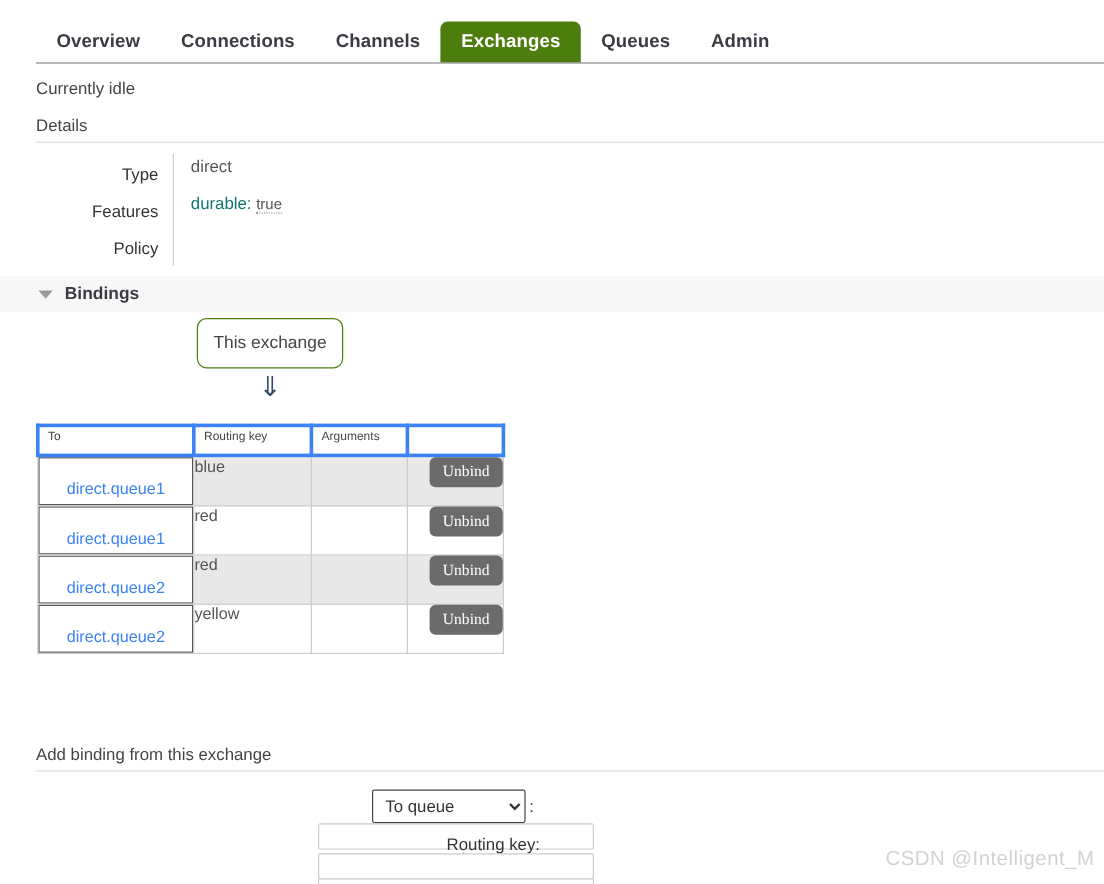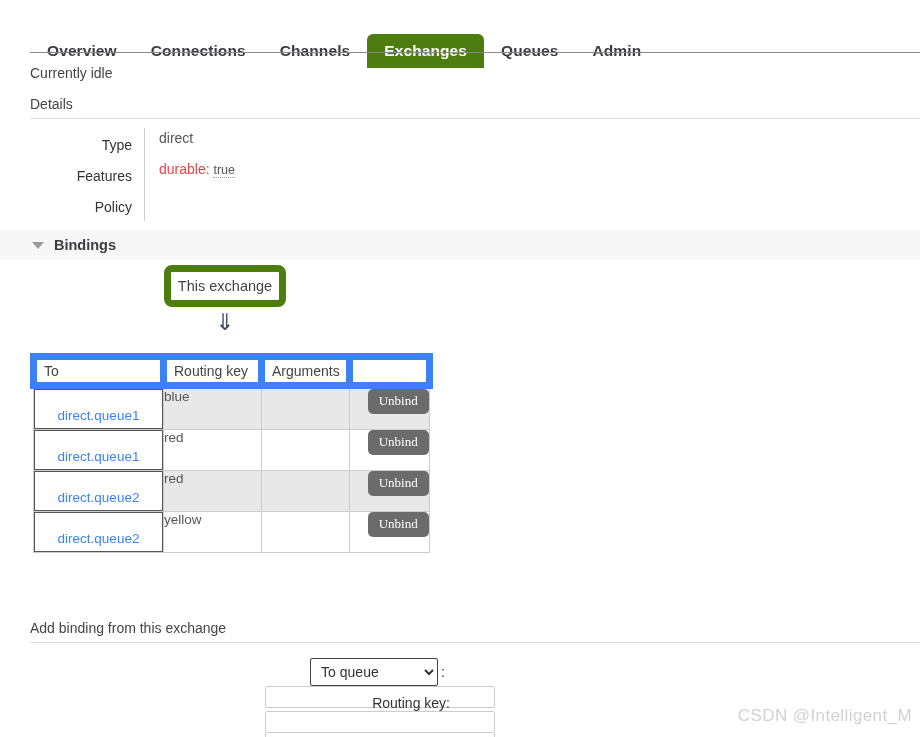--- a/index.html
+++ b/index.html
@@ -26,21 +26,21 @@
     width: 920px; height: 53px;
   }
   .tabbar-rule {
     position: absolute;
     left: 30px; top: 52px;
     width: 890px; height: 1px;
     background: #888888;
   }
   .tabs {
     position: absolute;
-    left: 30px; top: 34px;
+    left: 30px; top: 18px;
     display: flex;
     align-items: flex-end;
     height: 34px;
   }
   .tab {
     font-size: 15.5px;
     font-weight: bold;
     color: #3b3b44;
     padding: 9px 17px 9px 17px;
     line-height: 16px;
@@ -95,21 +95,21 @@
   .dvalue {
     border-left: 1px solid #cccccc;
     padding-left: 14px;
     font-size: 14px;
     color: #555555;
     min-height: 31px;
     padding-top: 2px;
     flex: 1;
   }
   .dvalue.empty { color: transparent; }
-  .feat-key { color: #ef4444; font-size: 14px; }
+  .feat-key { color: #0f766e; font-size: 14px; }
   .feat-val {
     font-size: 12.5px;
     color: #555555;
     border-bottom: 1px dotted #999999;
   }
 
   
   .bindings-bar {
     position: absolute;
     left: 0; top: 230px;
@@ -131,21 +131,21 @@
     font-size: 14.5px;
     font-weight: bold;
     color: #3b3b44;
   }
 
   
   .exchange-box {
     position: absolute;
     left: 164px; top: 265px;
     width: 122px; height: 42px;
-    border: 7px solid #4d7c0f;
+    border: 1px solid #4d7c0f;
     border-radius: 8px;
     background: #ffffff;
     display: flex;
     align-items: center;
     justify-content: center;
     font-size: 14.5px;
     color: #444444;
   }
   .down-arrow {
     position: absolute;
@@ -159,25 +159,25 @@
 
   
   .btable {
     position: absolute;
     left: 30px; top: 353px;
     border-collapse: collapse;
     background: #ffffff;
   }
   .btable th {
     font-weight: normal;
-    font-size: 14px;
+    font-size: 10px;
     color: #444444;
     text-align: left;
     padding: 3px 6px 3px 7px;
-    border: 7px solid #3b82f6;
+    border: 3px solid #3b82f6;
     background: #ffffff;
     vertical-align: top;
     height: 25px;
   }
   .btable td {
     border: 1px solid #cccccc;
     padding: 0;
     vertical-align: top;
     font-size: 13.5px;
     color: #555555;

